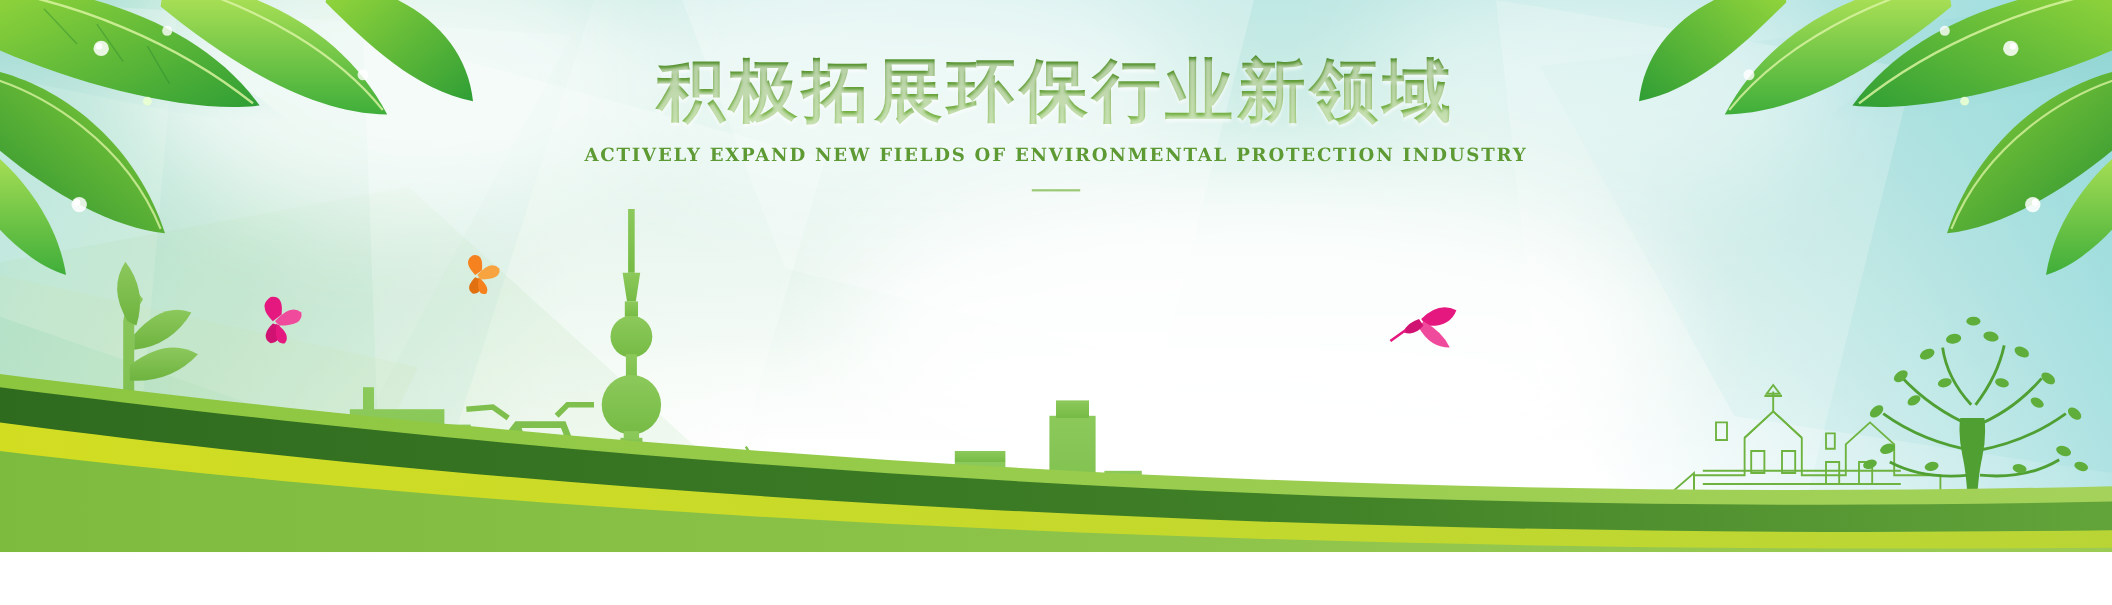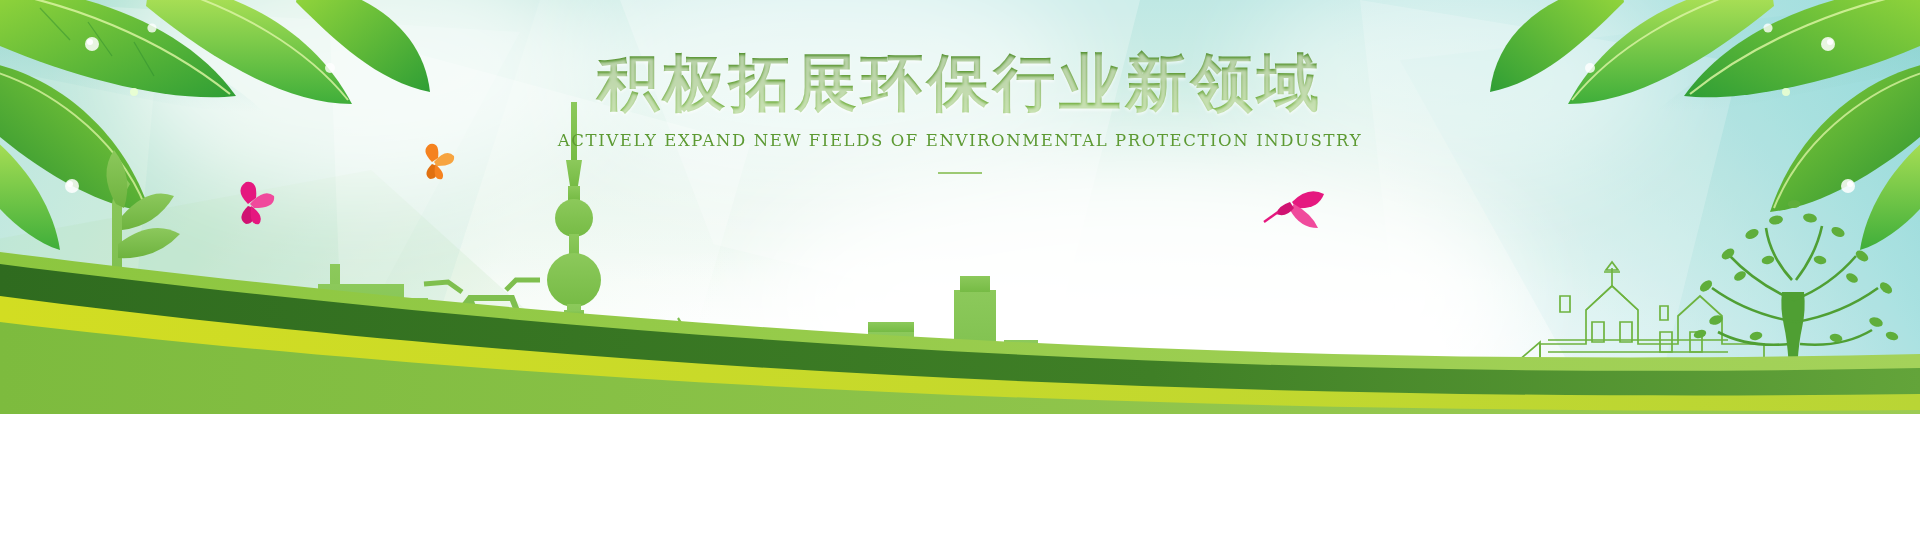--- a/index.html
+++ b/index.html
@@ -1,20 +1,20 @@
 <!DOCTYPE html>
 <html><head>
 <meta charset="utf-8">
 <style>
   html,body{margin:0;padding:0;background:#fff;}
   body{font-family:"Liberation Sans",sans-serif;}
 
   #banner{
     position:relative;
-    width:1920px;height:414px;
+    width:1920px;height:502px;
     overflow:hidden;
     background:#eef8f2;
   }
 
   
   .sky{
     position:absolute;inset:0;
     background:
       radial-gradient(120% 90% at 50% 115%, #ffffff 0%, #ffffff 30%, rgba(255,255,255,0) 62%),
       linear-gradient(180deg,#bfe8e4 0%, #cfeee6 22%, #e4f4ec 46%, #f4fbf6 68%, #ffffff 88%);
@@ -73,21 +73,21 @@
     background:linear-gradient(180deg,#4e8c2a 0%,#5f9c31 45%,#7cba45 100%);
     -webkit-background-clip:text;background-clip:text;
     color:#5c9a2f;
     -webkit-text-fill-color:transparent;
     text-shadow:0 2px 3px rgba(255,255,255,.6);
     margin:0;
   }
   .title-en{
     margin:14px 0 0 0;
     font-family:"DejaVu Serif","Liberation Serif",serif;
-    font-weight:normal;
+    font-weight:bold;
     font-size:16.5px;
     letter-spacing:1.6px;
     color:#5d9a33;
   }
   .rule{
     width:44px;height:2px;margin:22px auto 0 auto;
     background:#8cbf5c;opacity:.85;
   }
   .slogan-cn{
     margin:24px 0 0 0;

